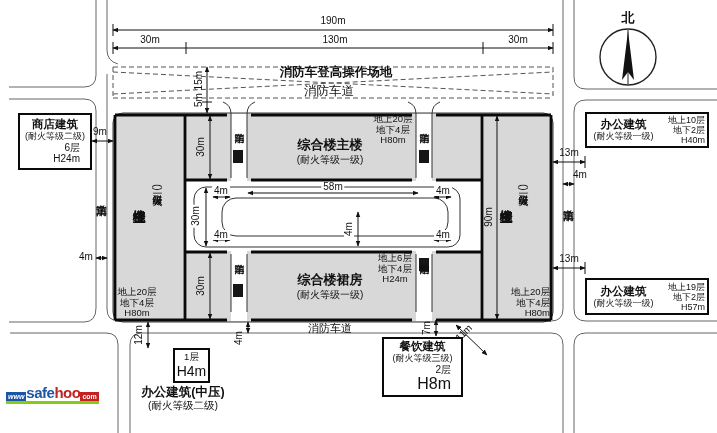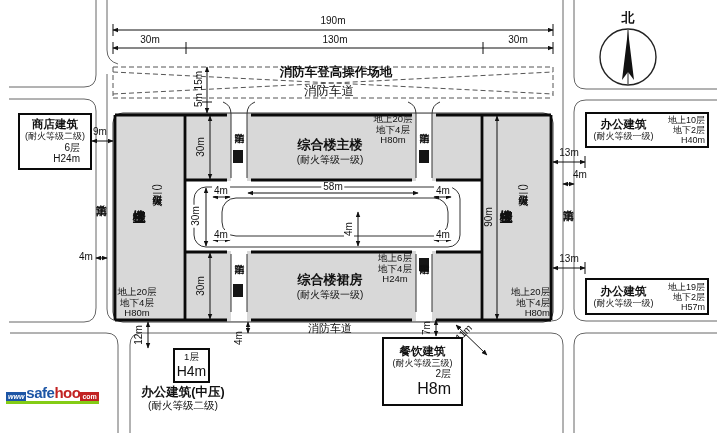--- a/index.html
+++ b/index.html
@@ -234,21 +234,21 @@
     <div class="bname">办公建筑</div>
     <div class="brate">(耐火等级一级)</div>
   </div>
   <div class="binfo" style="width:38%">
     <div>地上19层</div>
     <div>地下2层</div>
     <div>H57m</div>
   </div>
 </div>
 
-<div class="bldg" style="left:382px;top:337px;width:81px;height:69px">
+<div class="bldg" style="left:382px;top:337px;width:81px;height:60px">
   <div class="col">
     <div class="bname">餐饮建筑</div>
     <div class="brate">(耐火等级三级)</div>
     <div class="right-self" style="font-size:10px">2层</div>
     <div class="right-self" style="font-size:16px">H8m</div>
   </div>
 </div>
 
 <div class="bldg" style="left:173px;top:348px;width:37px;height:35px">
   <div class="col">

